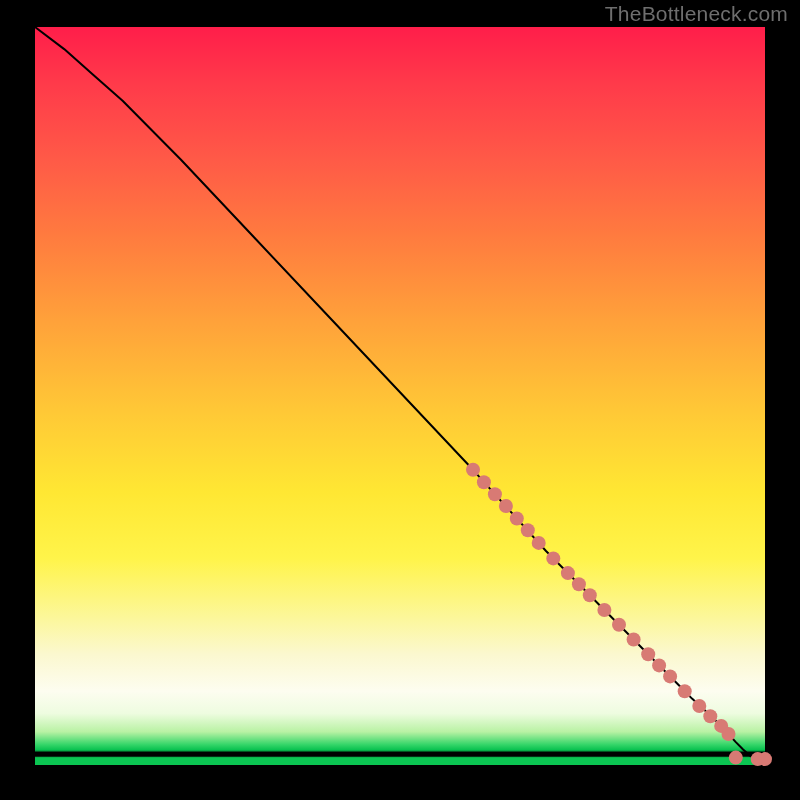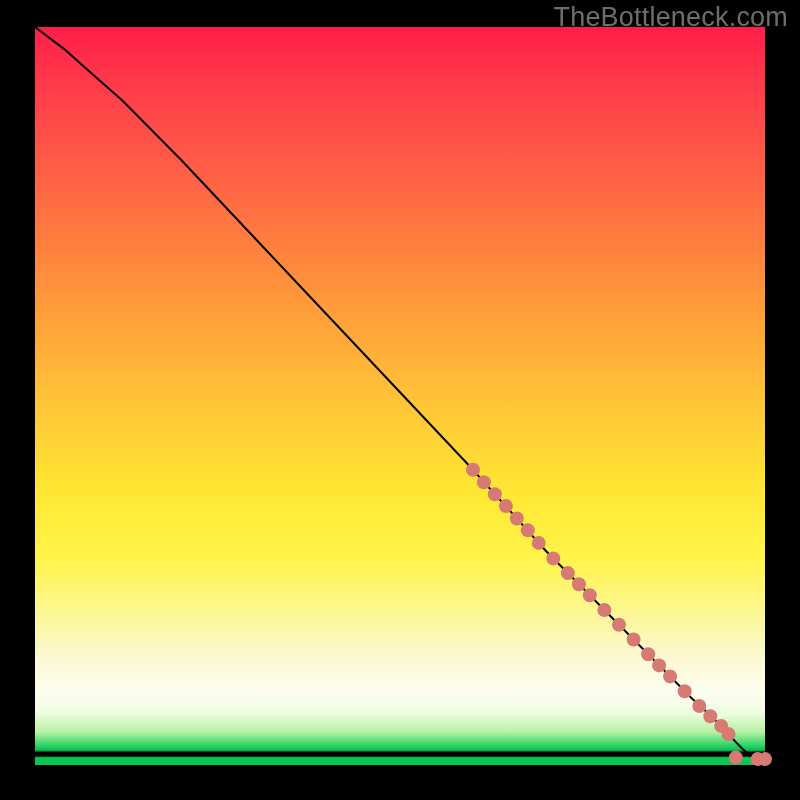--- a/index.html
+++ b/index.html
@@ -15,21 +15,21 @@
     position: relative;
     width: 800px;
     height: 800px;
     background: #000;
   }
   .watermark {
     position: absolute;
     top: 2px;
     right: 12px;
     color: #6e6e6e;
-    font-size: 27px;
+    font-size: 21px;
     font-weight: 400;
     letter-spacing: 0.2px;
     user-select: none;
   }
   .plot {
     position: absolute;
     left: 35px;
     top: 27px;
     width: 730px;
     height: 738px;

